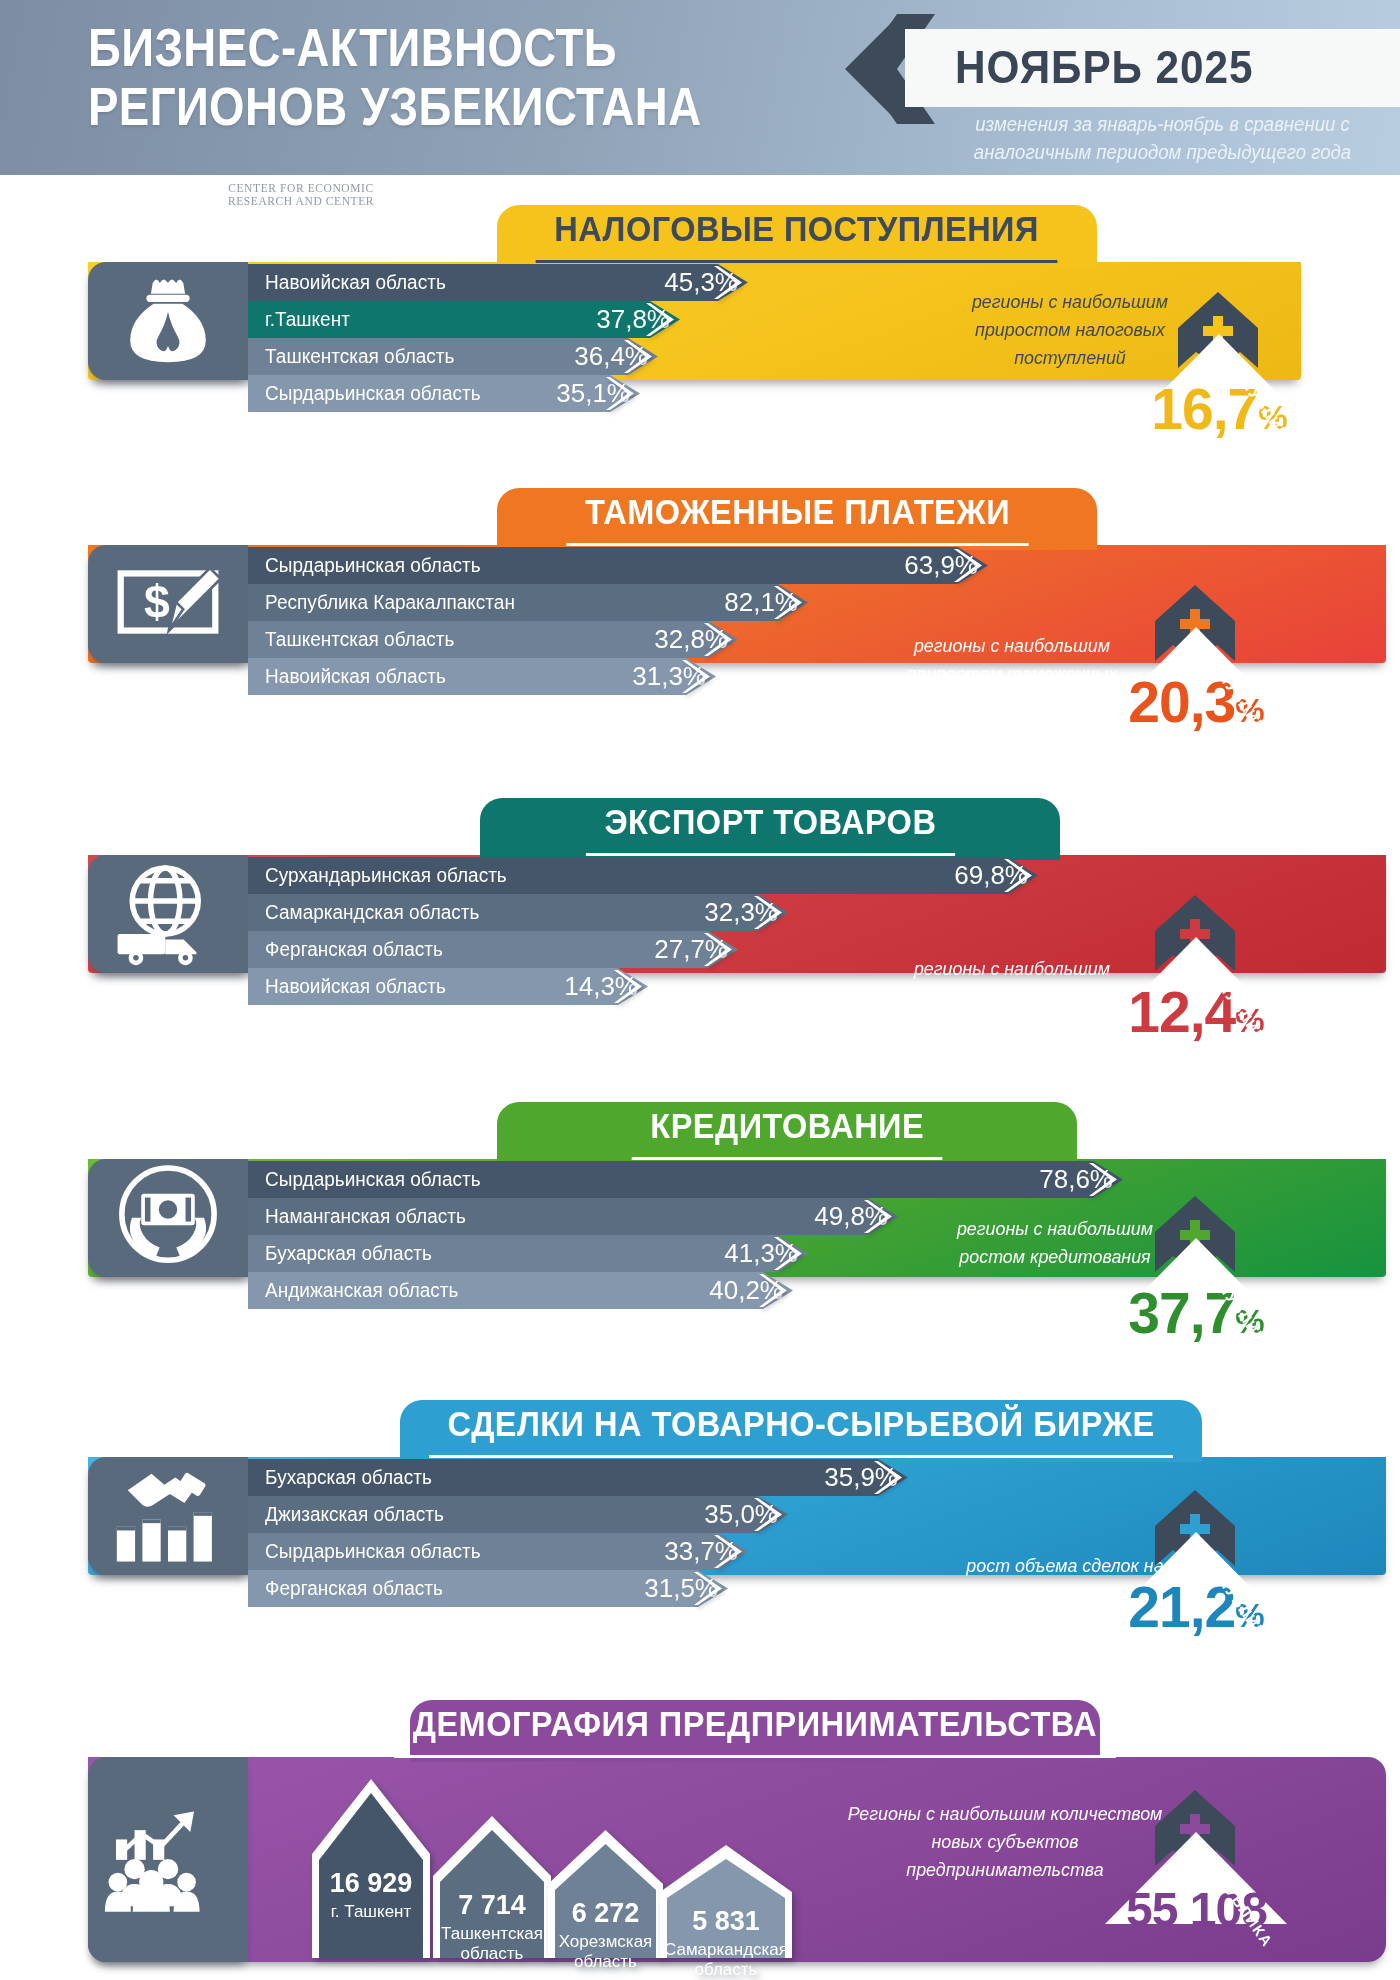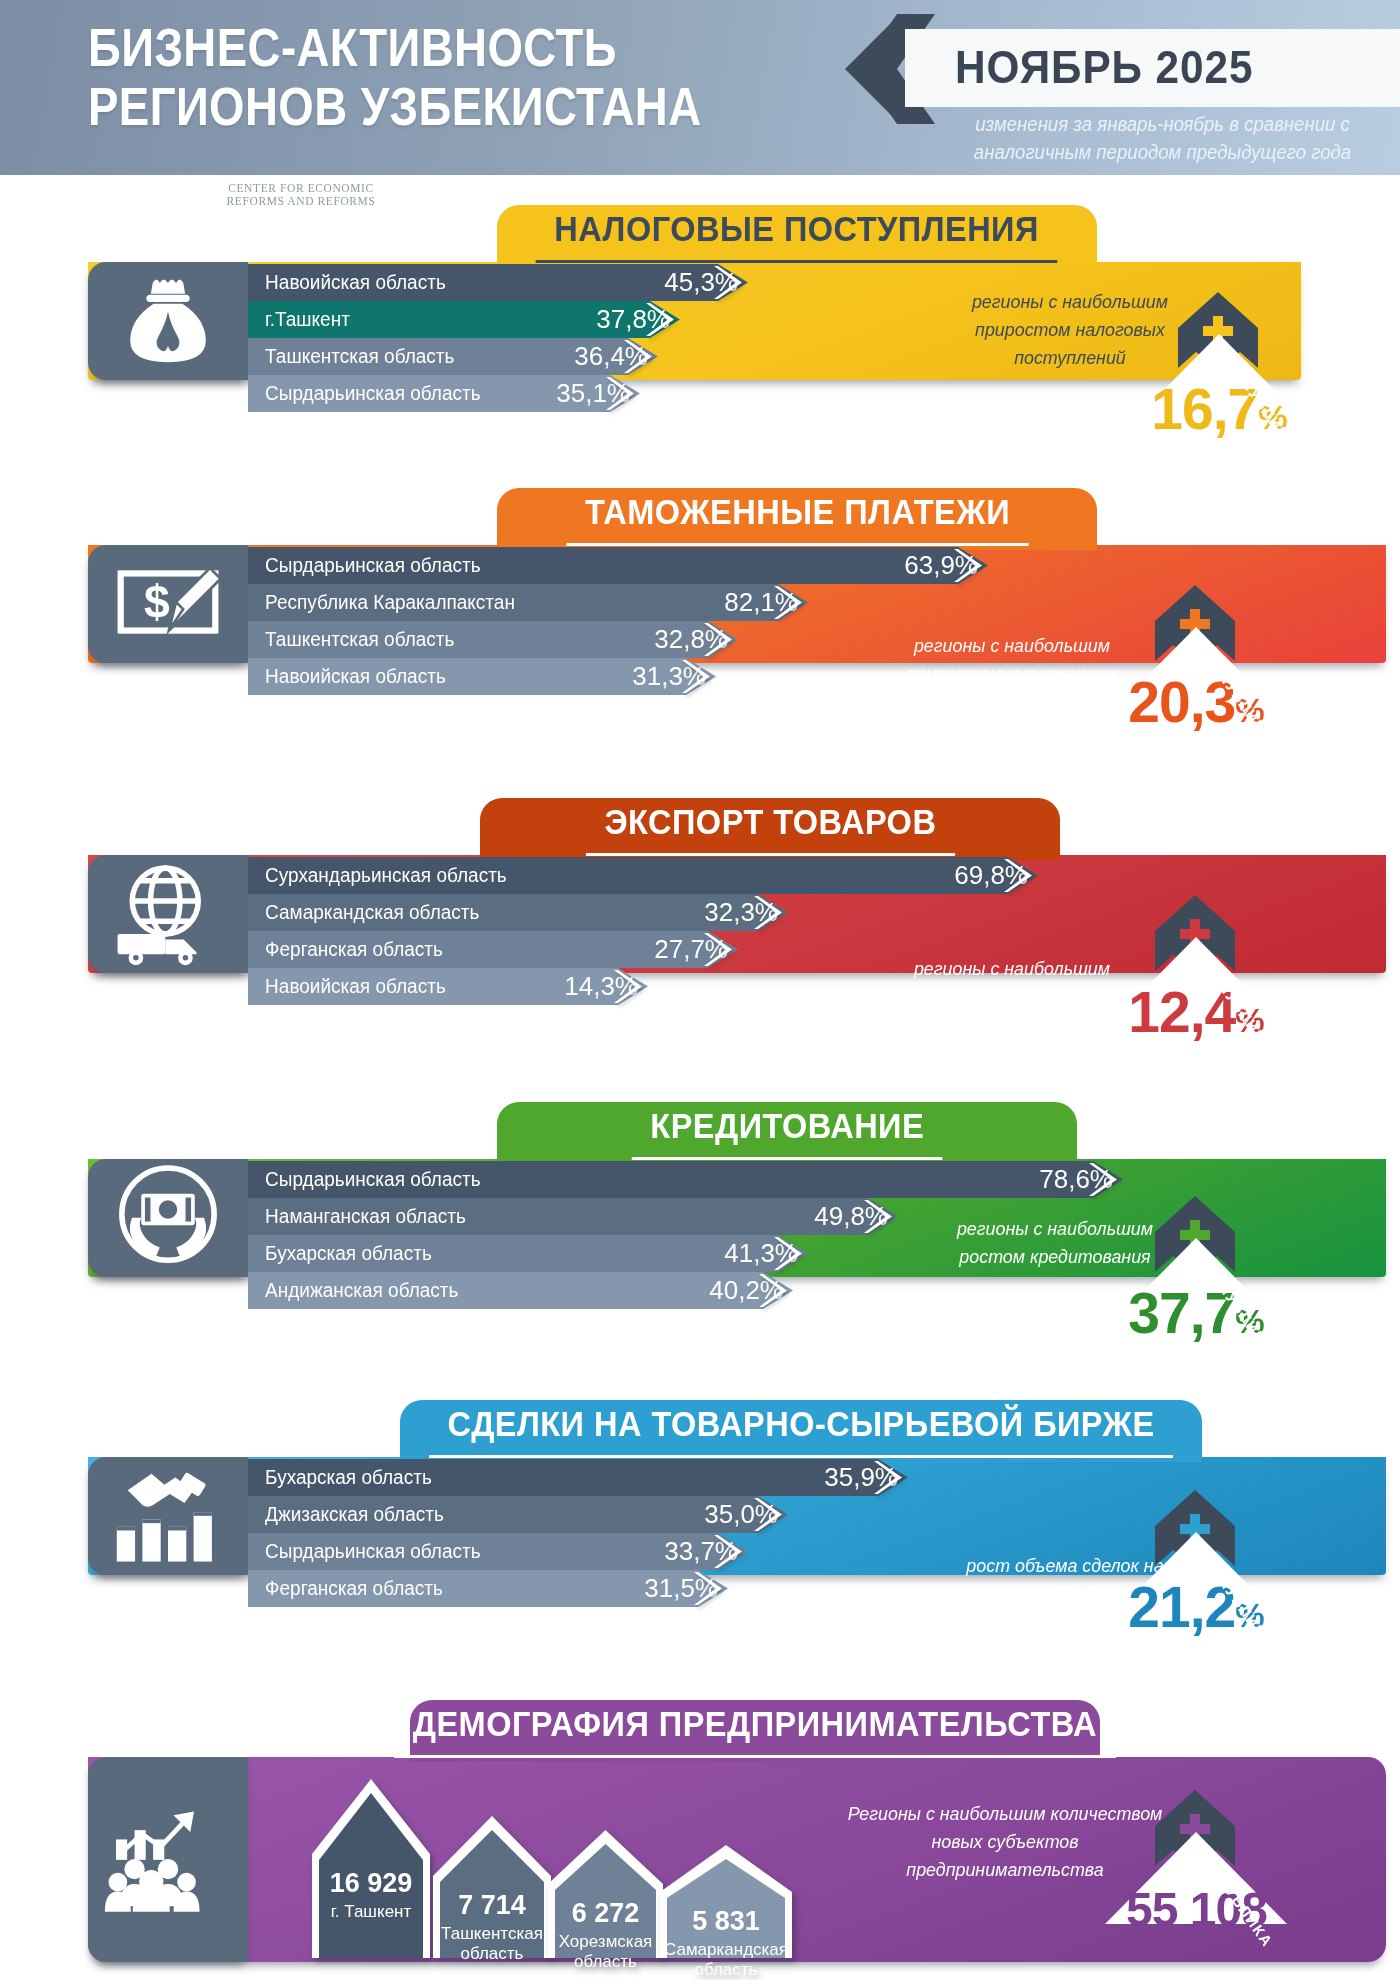--- a/index.html
+++ b/index.html
@@ -136,21 +136,21 @@
   </svg>
   <div class="month-band">
     <div class="month-text">НОЯБРЬ 2025</div>
   </div>
   <div class="month-sub">изменения за январь-ноябрь  в сравнении с аналогичным периодом предыдущего года</div>
 </div>
 
 <div class="cerr">
   <div class="cerr-sub">
     <div>CENTER FOR ECONOMIC</div>
-    <div>REFORMS AND REFORMS</div>
+    <div>RESEARCH AND CENTER</div>
   </div>
 </div>
 
 <div id="sections-root">
     <div class="section" style="top: 205px; width: 1400px; height: 188px;">
       <div class="sec-body" style="left: 88px; top: 57px; width: 1213px; height: 118px; background: linear-gradient(160deg, rgb(248, 206, 42) 0%, rgb(245, 195, 28) 60%, rgb(237, 184, 20) 100%); border-radius: 0px 0px 4px 4px;"></div>
       <div class="sec-title-tab" style="left: 497px; top: 0px; width: 600px; background: rgb(245, 195, 28);">
         <div class="ttl" style="color: rgb(61, 74, 90); border-bottom: 3px solid rgb(61, 74, 90);">НАЛОГОВЫЕ ПОСТУПЛЕНИЯ</div>
       </div>
       <div class="icon-box" style="top: 57px; height: 118px;">
@@ -283,21 +283,21 @@
           </svg></div>
         <div class="mtn"><svg viewBox="0 0 182 92" width="182" height="92">
             <polygon points="91,0 182,92 0,92" fill="#ffffff"></polygon>
           </svg></div>
         <div class="bignum" style="color: rgb(232, 84, 28);"><span>20,3</span><span class="pct">%</span></div>
         <div class="replbl">РЕСПУБЛИКА</div>
       </div>
     </div>
     <div class="section" style="top: 798px; width: 1400px; height: 188px;">
       <div class="sec-body" style="left: 88px; top: 57px; width: 1298px; height: 118px; background: linear-gradient(160deg, rgb(210, 73, 76) 0%, rgb(205, 59, 65) 50%, rgb(192, 42, 51) 100%); border-radius: 0px 0px 4px 4px;"></div>
-      <div class="sec-title-tab" style="left: 480px; top: 0px; width: 580px; background: #c2410c;">
+      <div class="sec-title-tab" style="left: 480px; top: 0px; width: 580px; background: #0f766e;">
         <div class="ttl" style="color: rgb(255, 255, 255); border-bottom: 3px solid rgb(255, 255, 255);">ЭКСПОРТ ТОВАРОВ</div>
       </div>
       <div class="icon-box" style="top: 57px; height: 118px;">
         <span><svg viewBox="0 0 130 120" width="120" height="110">
             <g fill="none" stroke="#fff" stroke-width="6">
       <circle cx="62" cy="48" r="36"></circle>
               <ellipse cx="62" cy="48" rx="16" ry="36"></ellipse>
       <line x1="26" y1="48" x2="98" y2="48"></line>
               <line x1="33" y1="26" x2="91" y2="26"></line>
               <line x1="33" y1="70" x2="91" y2="70"></line>

